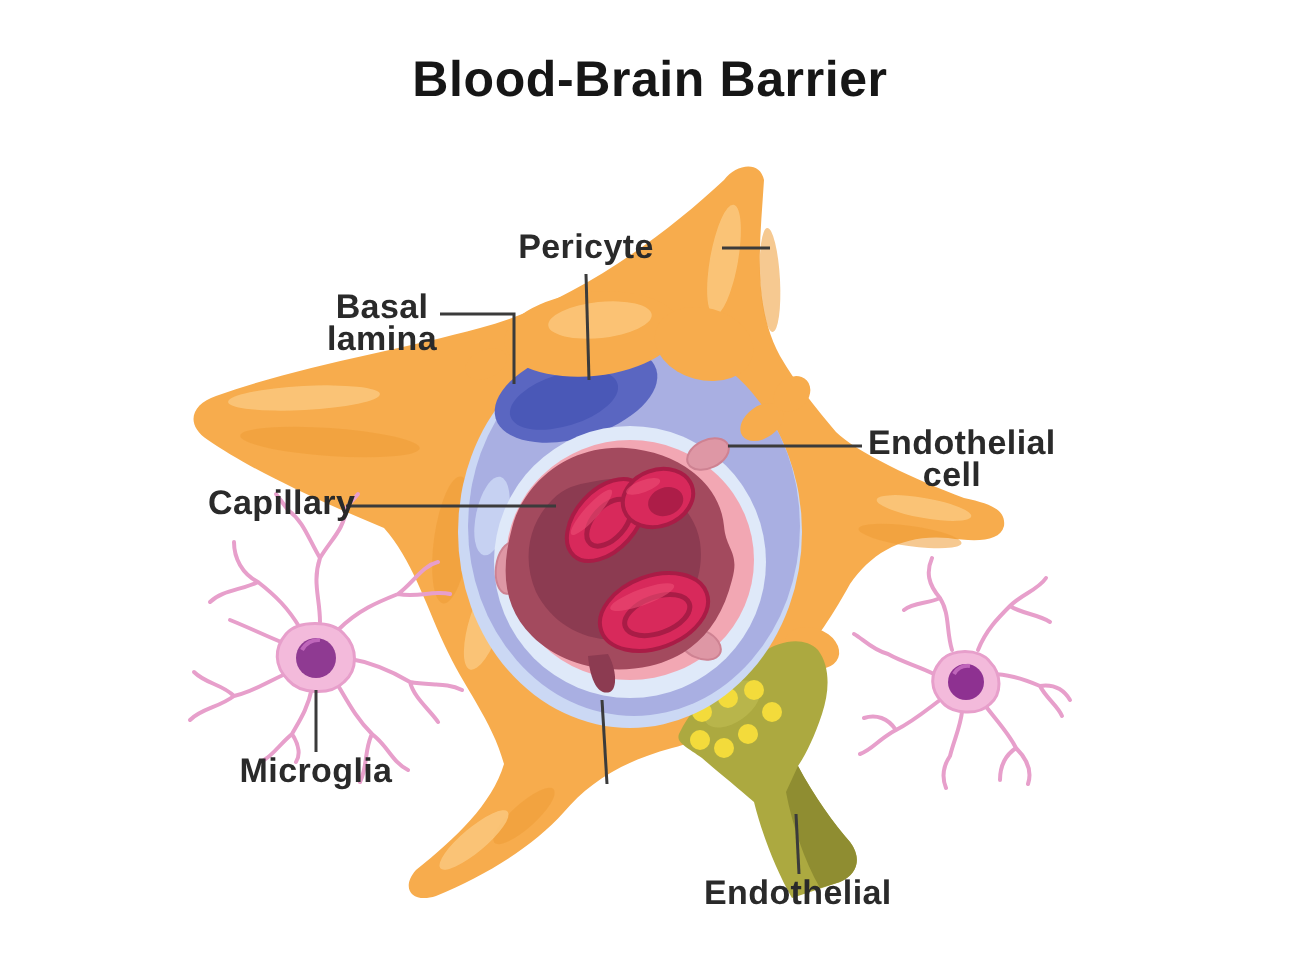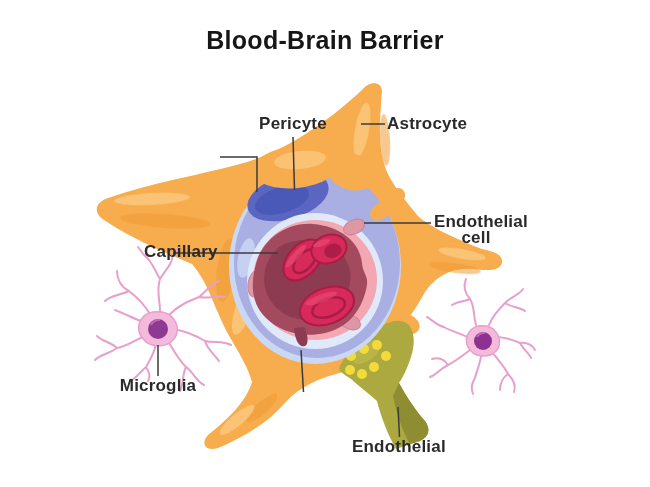--- a/index.html
+++ b/index.html
@@ -10,21 +10,21 @@
   .stage svg{position:absolute;left:0;top:0;}
   .title{
     position:absolute;left:0;top:26px;width:650px;text-align:center;
     font-size:25px;font-weight:700;letter-spacing:.3px;color:#161616;
   }
   .lbl{
     position:absolute;font-size:17px;font-weight:600;color:#2a2a2a;
     line-height:16px;letter-spacing:.2px;
   }
   .lbl.center{text-align:center;}
-  .lbl.right{text-align:center;margin-left:40px;}
+  .lbl.right{text-align:center;}
   .lbl.left{text-align:left;}
   #lbl-pericyte{left:257px;top:116px;width:72px;}
   #lbl-astrocyte{left:387px;top:116px;width:80px;}
   #lbl-basal-lamina{left:158px;top:146px;width:66px;}
   #lbl-endothelial{left:434px;top:214px;width:84px;}
   #lbl-capillary{left:104px;top:244px;width:64px;}
   #lbl-microglia{left:116px;top:378px;width:84px;}
   #lbl-tight-junction{left:260px;top:395px;width:86px;}
   #lbl-interneuron{left:352px;top:439px;width:92px;}
 </style>
@@ -208,18 +208,18 @@
       <path d="M 173 253 L 278 253"></path>
       <path d="M 158 345 L 158 376"></path>
       <path d="M 301 350 L 303.5 392"></path>
       <path d="M 398 407 L 399.5 437"></path>
     </g>
   </svg>
 
   <div class="title">Blood-Brain Barrier</div>
 
   <div class="lbl center" id="lbl-pericyte">Pericyte</div>
-  <div class="lbl left" id="lbl-astrocyte">Astrocyte</div>
+  <div class="lbl center" id="lbl-basal-lamina">Basal lamina</div>
   <div class="lbl center" id="lbl-endothelial">Endothelial cell</div>
   <div class="lbl right" id="lbl-capillary">Capillary</div>
   <div class="lbl center" id="lbl-microglia">Microglia</div>
   <div class="lbl center" id="lbl-interneuron">Endothelial</div>
 </div>
 
 </body></html>

